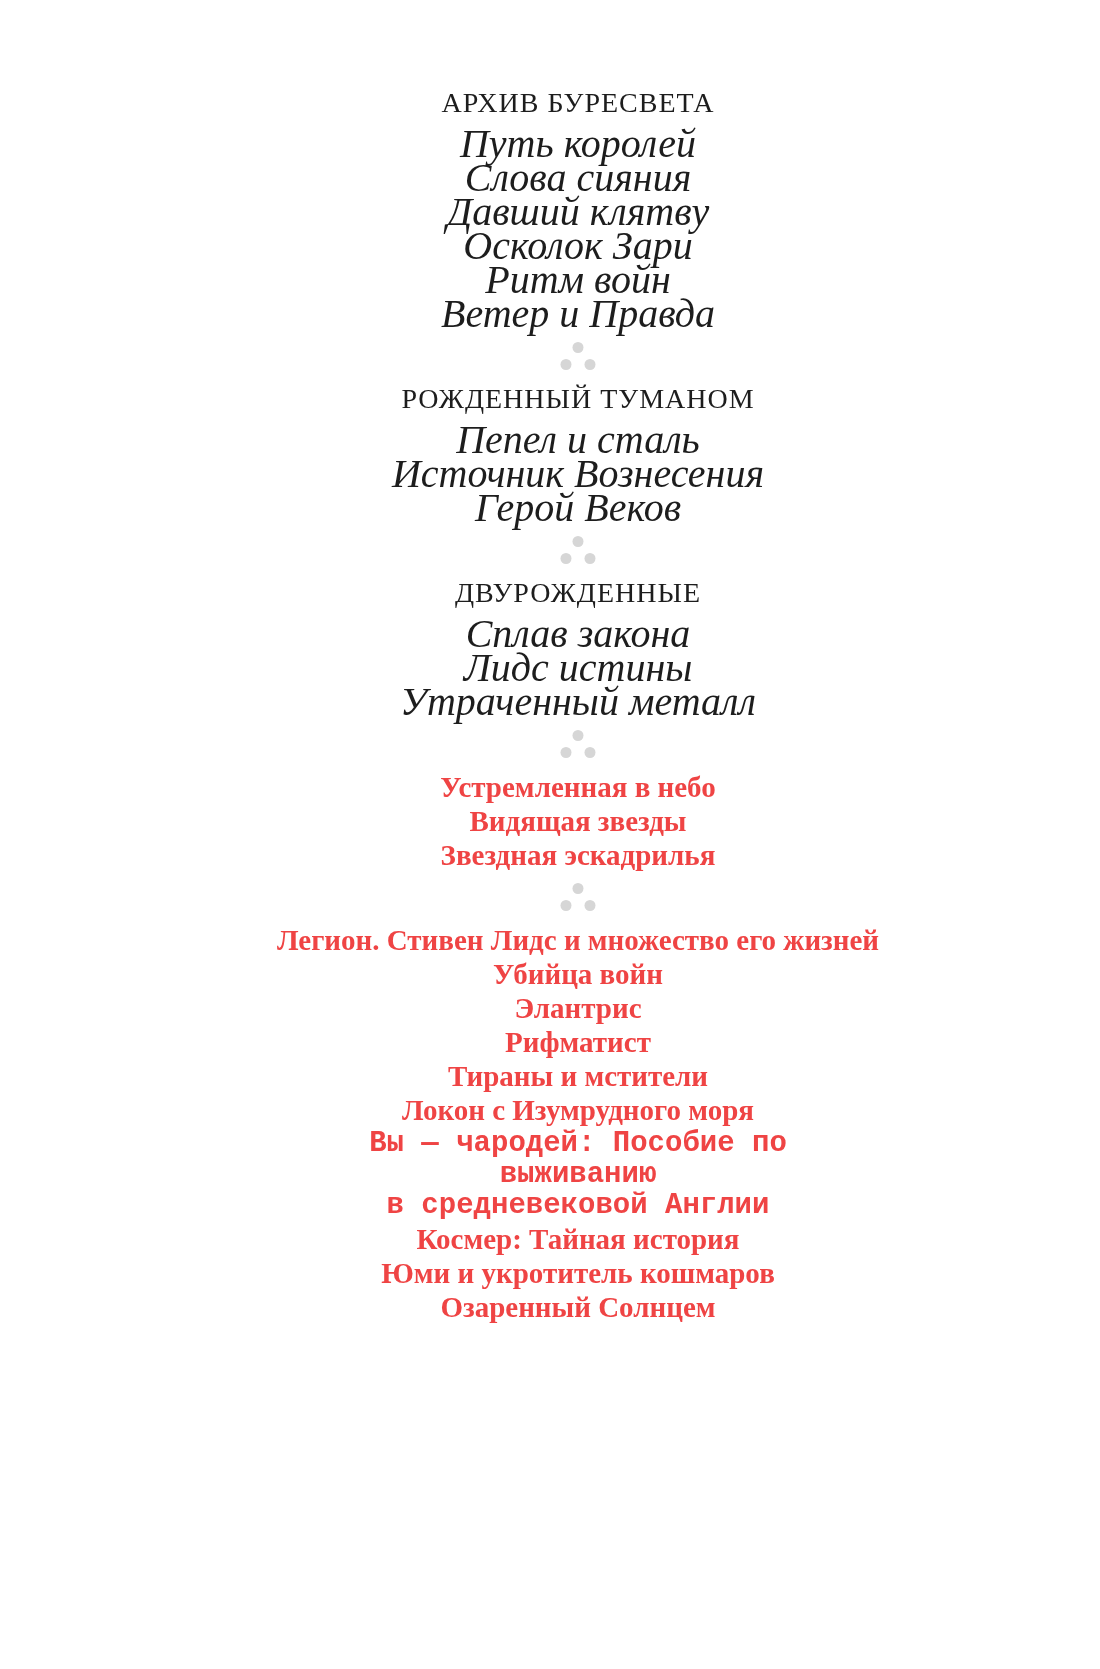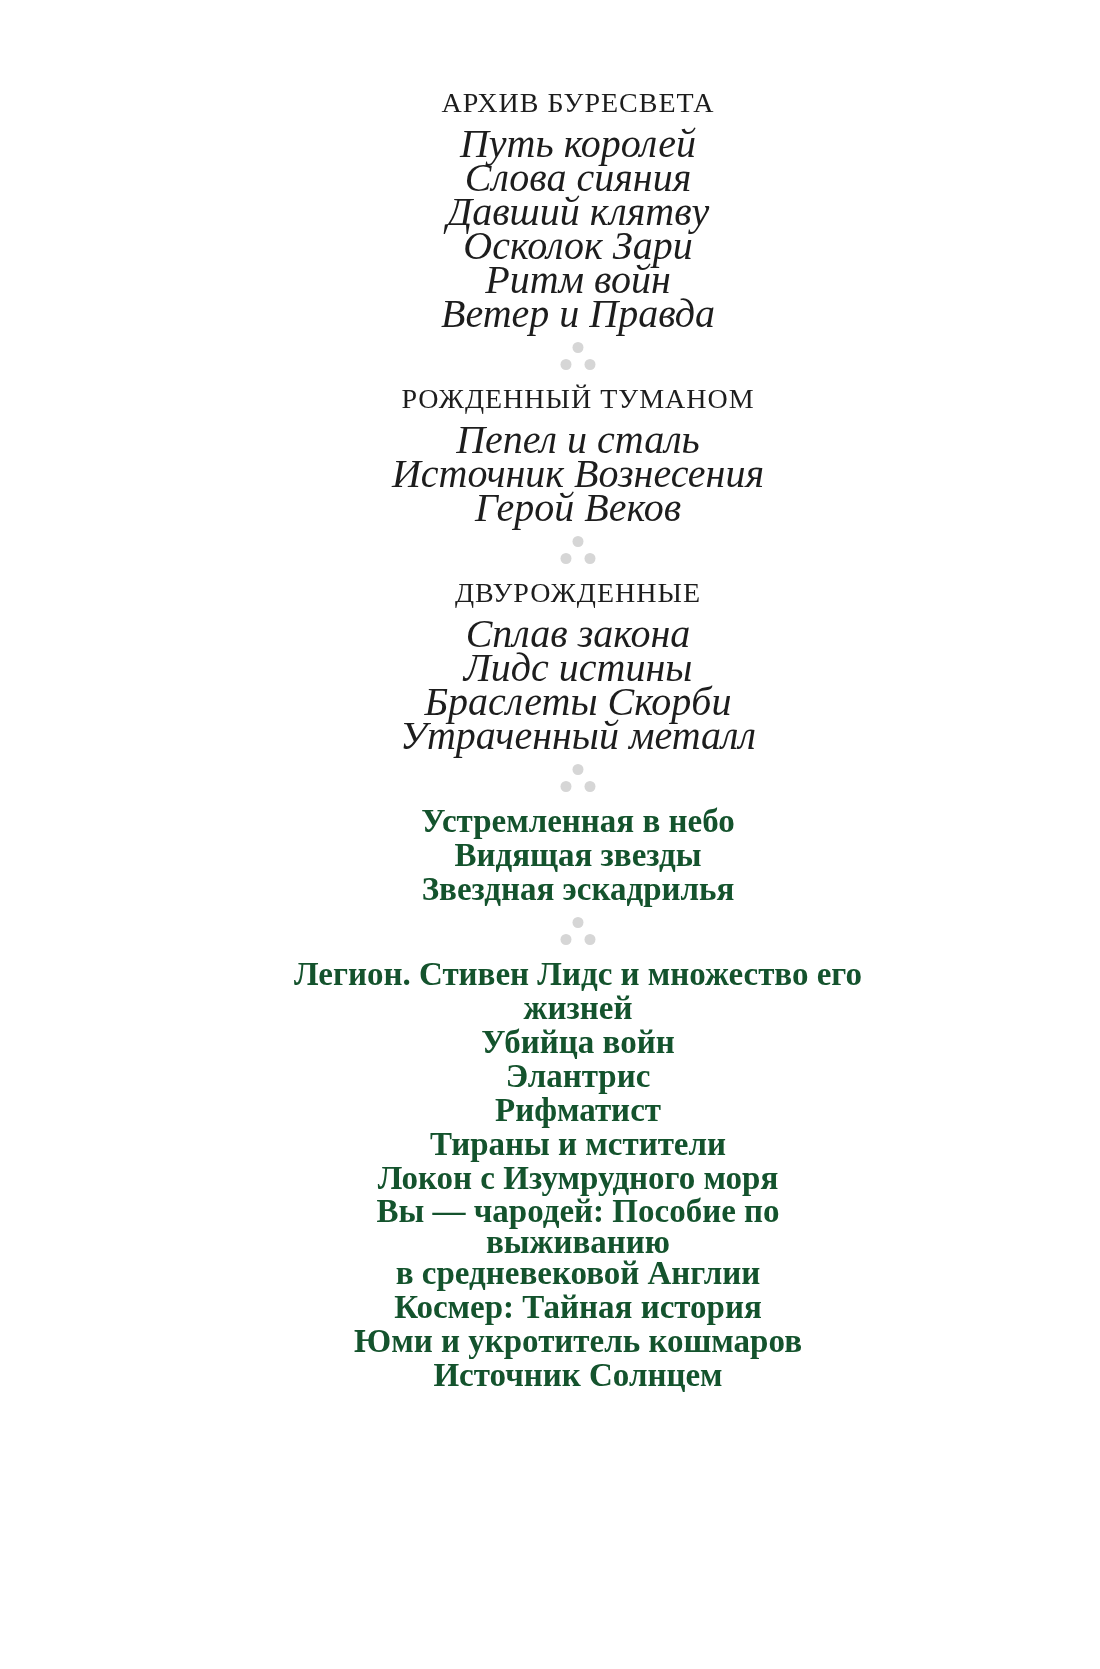--- a/index.html
+++ b/index.html
@@ -32,29 +32,30 @@
     color: #1d1d1d;
     margin: 0 0 7px 0;
   }
   .series-title {
     font-style: italic;
     font-size: 40px;
     line-height: 34px;
     color: #1d1d1d;
   }
   .standalone-title {
-    font-size: 33px;
+    font-size: 29px;
     line-height: 34px;
     font-weight: 600;
-    color: #14532d;
+    color: #ef4444;
   }
   .standalone-title.multiline {
     line-height: 31px;
     max-width: 560px;
     margin: 1px auto;
+    font-family: Liberation Mono, monospace;
   }
   .ornament {
     position: relative;
     height: 29px;
     width: 60px;
     margin: 11px auto;
   }
   .ornament .dot {
     position: absolute;
     width: 11px;
@@ -93,21 +94,20 @@
       </div>
       <div class="ornament">
         <span class="dot dot-top" style="background: rgb(214, 214, 214);"></span>
         <span class="dot dot-left" style="background: rgb(214, 214, 214);"></span>
         <span class="dot dot-right" style="background: rgb(214, 214, 214);"></span>
       </div>
       <div class="book-section">
         <div class="series-heading">ДВУРОЖДЕННЫЕ</div>
         <div class="series-title">Сплав закона</div>
         <div class="series-title">Лидс истины</div>
-        <div class="series-title">Браслеты Скорби</div>
         <div class="series-title">Утраченный металл</div>
       </div>
       <div class="ornament">
         <span class="dot dot-top" style="background: rgb(214, 214, 214);"></span>
         <span class="dot dot-left" style="background: rgb(214, 214, 214);"></span>
         <span class="dot dot-right" style="background: rgb(214, 214, 214);"></span>
       </div>
       <div class="book-section">
         <div class="standalone-title">Устремленная в небо</div>
         <div class="standalone-title">Видящая звезды</div>
@@ -121,16 +121,16 @@
       <div class="book-section">
         <div class="standalone-title">Легион. Стивен Лидс и множество его жизней</div>
         <div class="standalone-title">Убийца войн</div>
         <div class="standalone-title">Элантрис</div>
         <div class="standalone-title">Рифматист</div>
         <div class="standalone-title">Тираны и мстители</div>
         <div class="standalone-title">Локон с Изумрудного моря</div>
         <div class="standalone-title multiline">Вы — чародей: Пособие по выживанию<br>в средневековой Англии</div>
         <div class="standalone-title">Космер: Тайная история</div>
         <div class="standalone-title">Юми и укротитель кошмаров</div>
-        <div class="standalone-title">Источник Солнцем</div>
+        <div class="standalone-title">Озаренный Солнцем</div>
       </div>
     </div>
 </div>
 
 </body></html>

